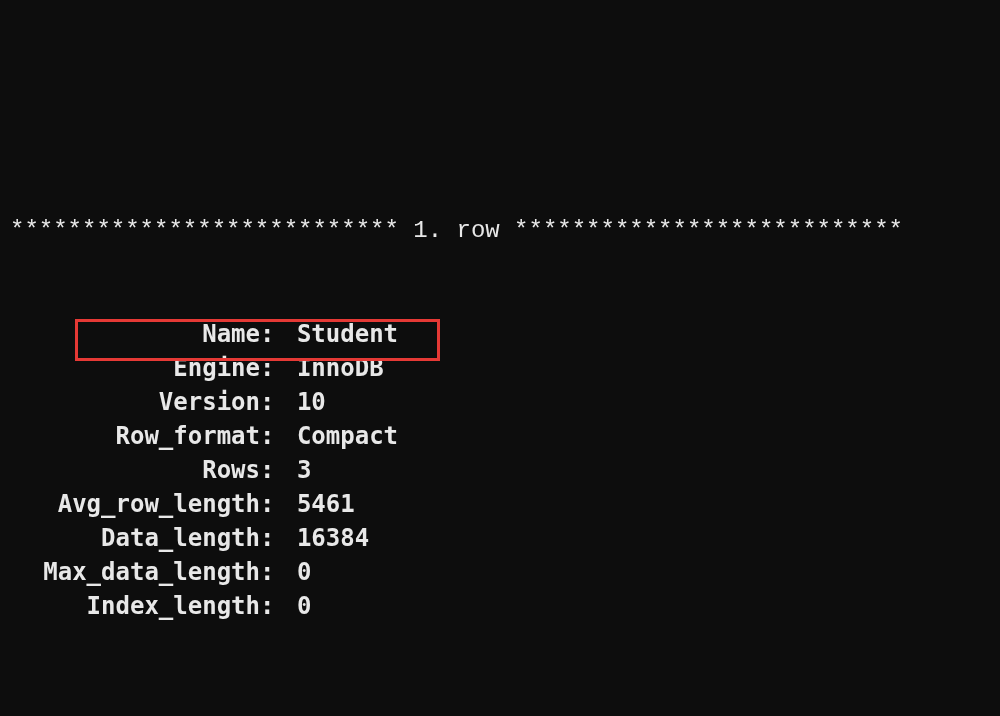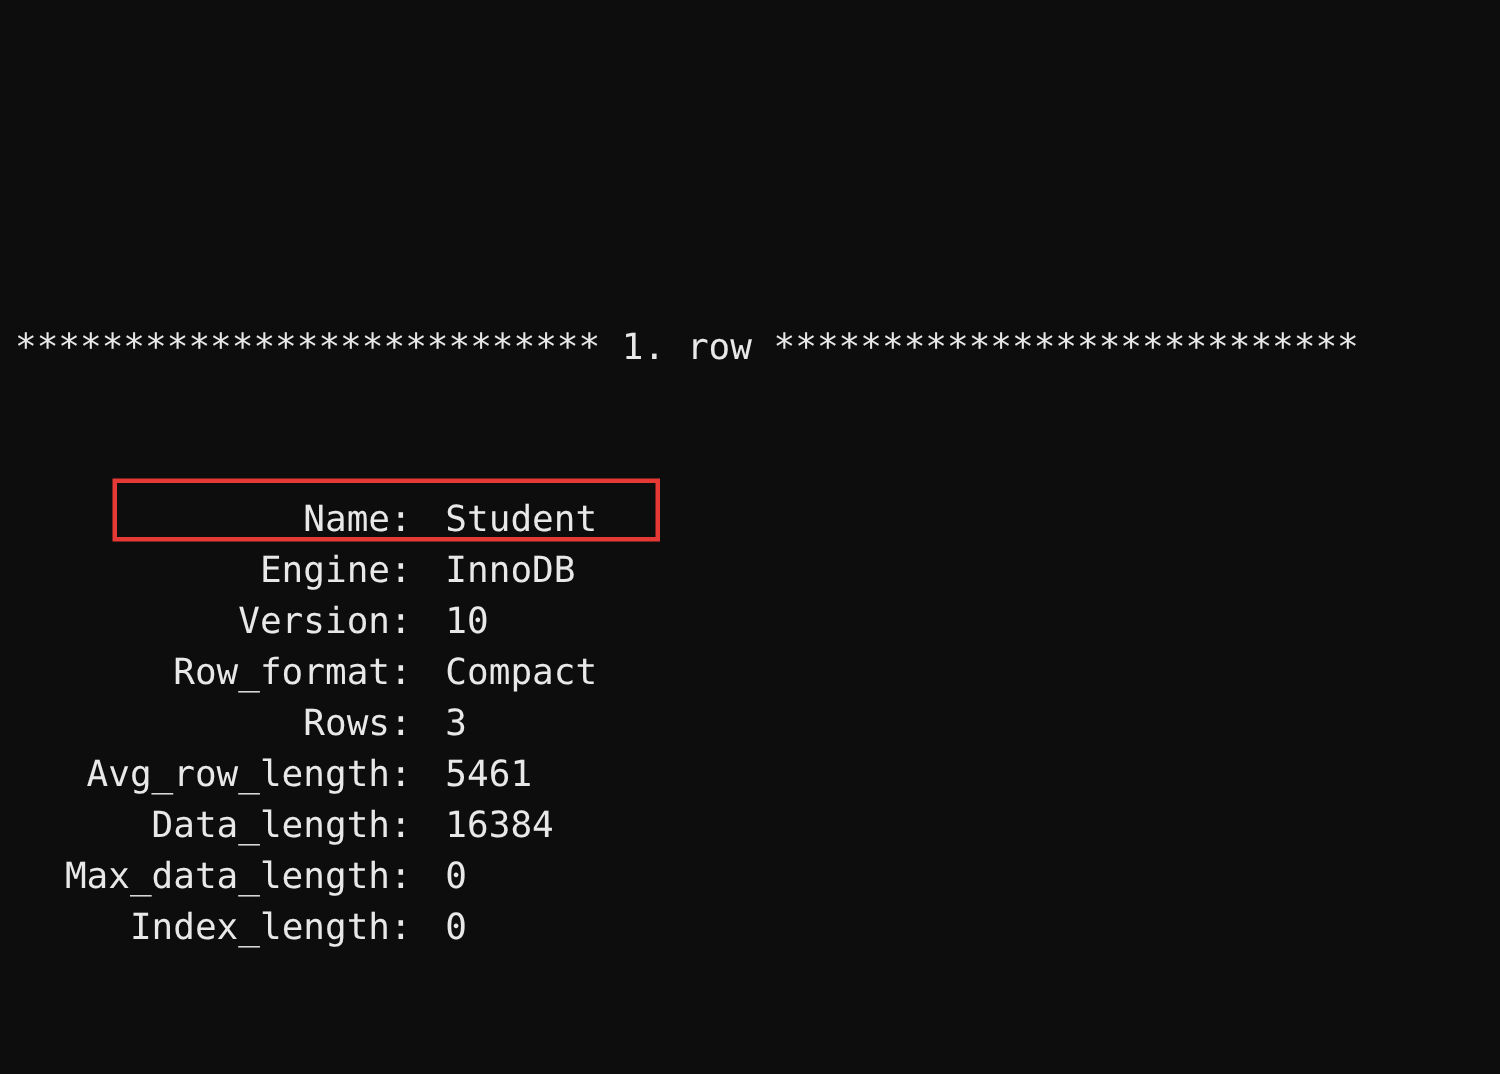--- a/index.html
+++ b/index.html
@@ -16,24 +16,26 @@
       padding: 10px 10px 0 10px;
       width: 1000px;
       height: 716px;
       overflow: hidden;
       white-space: pre;
     }
     .prompt-line {
       margin-bottom: 0;
     }
     .row-separator {
-      margin-bottom: 12px;
+      margin-bottom: 0;
+      font-family: Liberation Mono, monospace;
     }
     .field-row {
       display: flex;
+      font-weight: bold;
     }
     .field-key {
       width: 250px;
       text-align: right;
       padding-right: 0;
       white-space: pre;
     }
     .field-sep {
       padding: 0 8px 0 0;
     }

